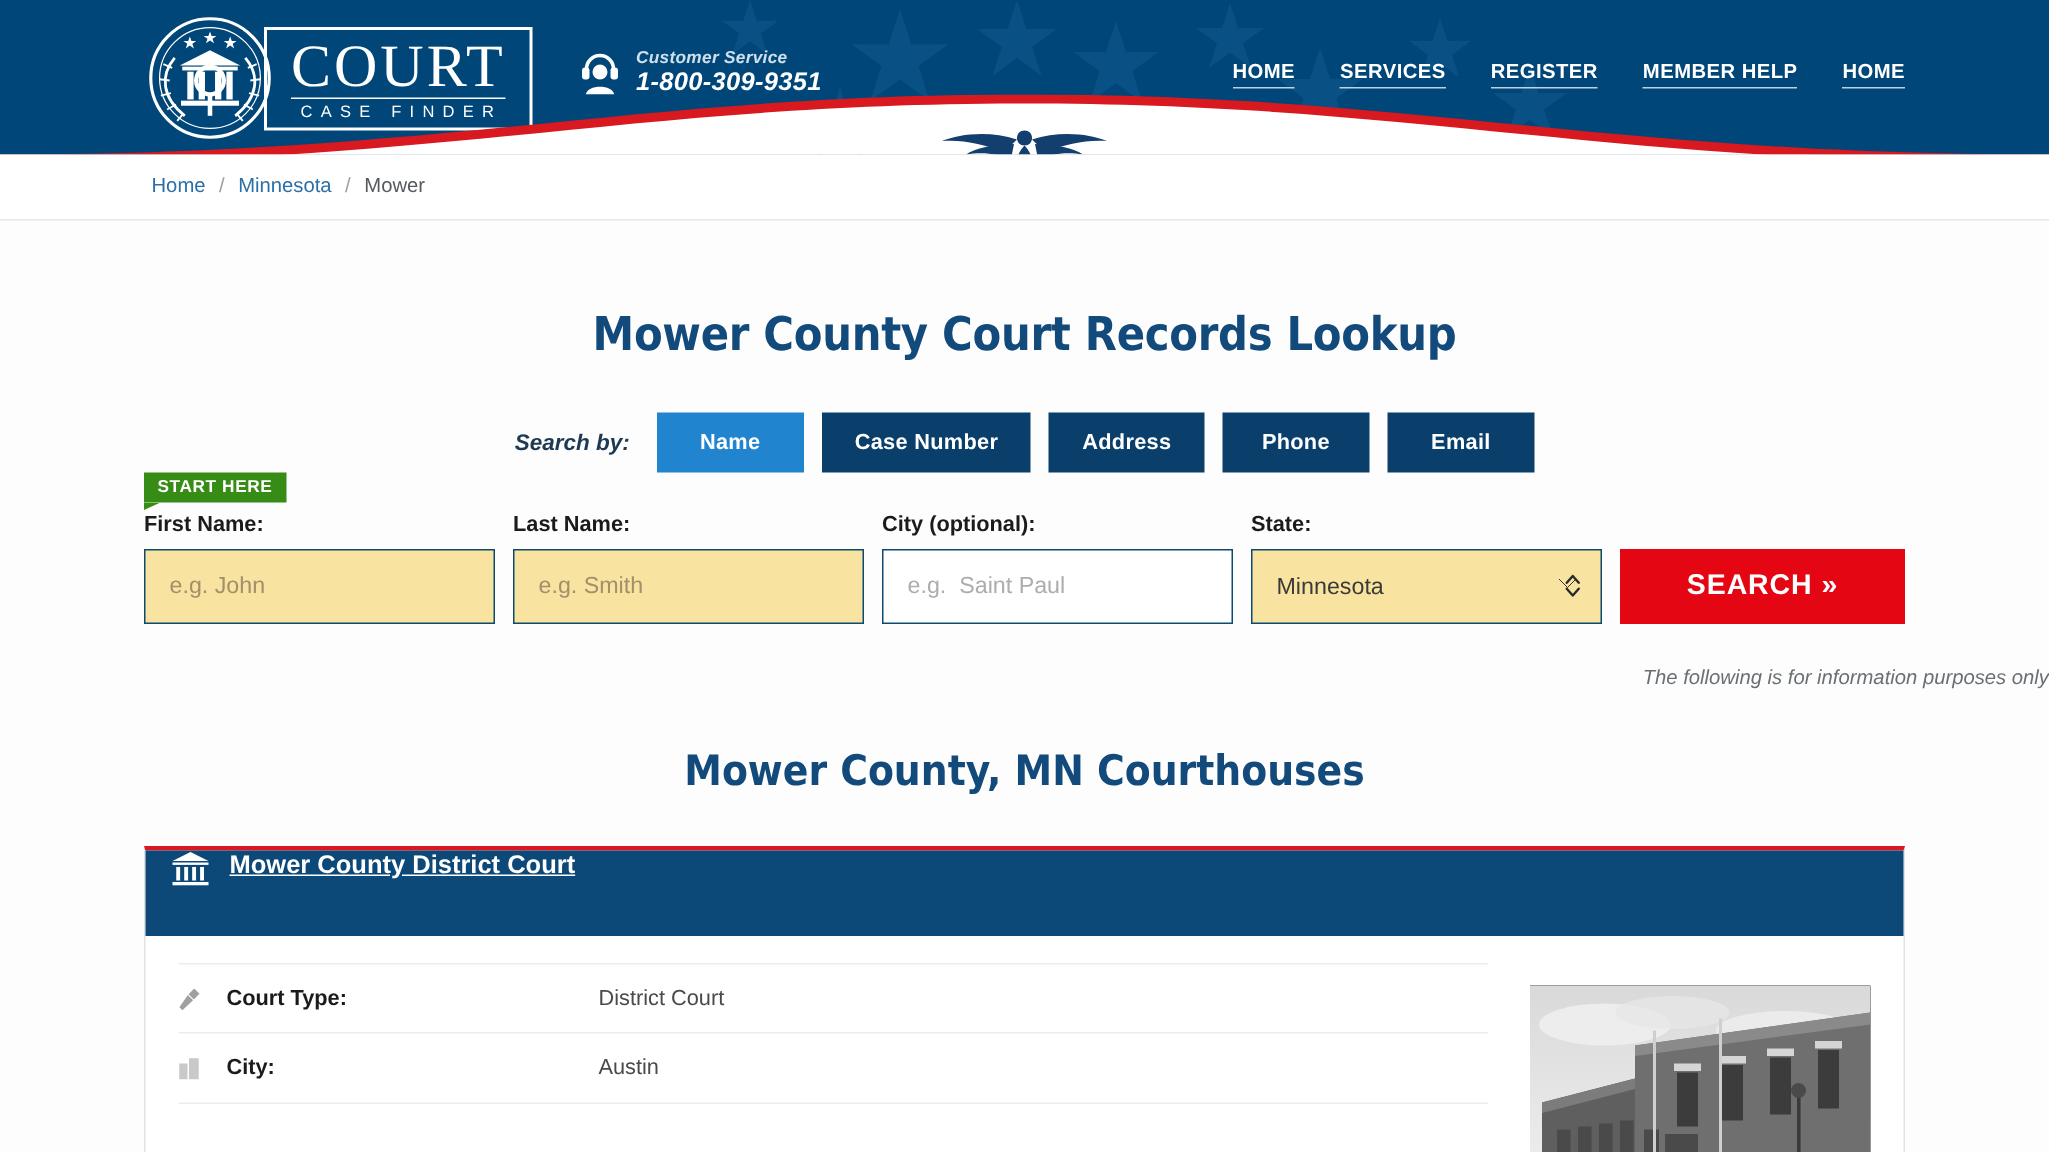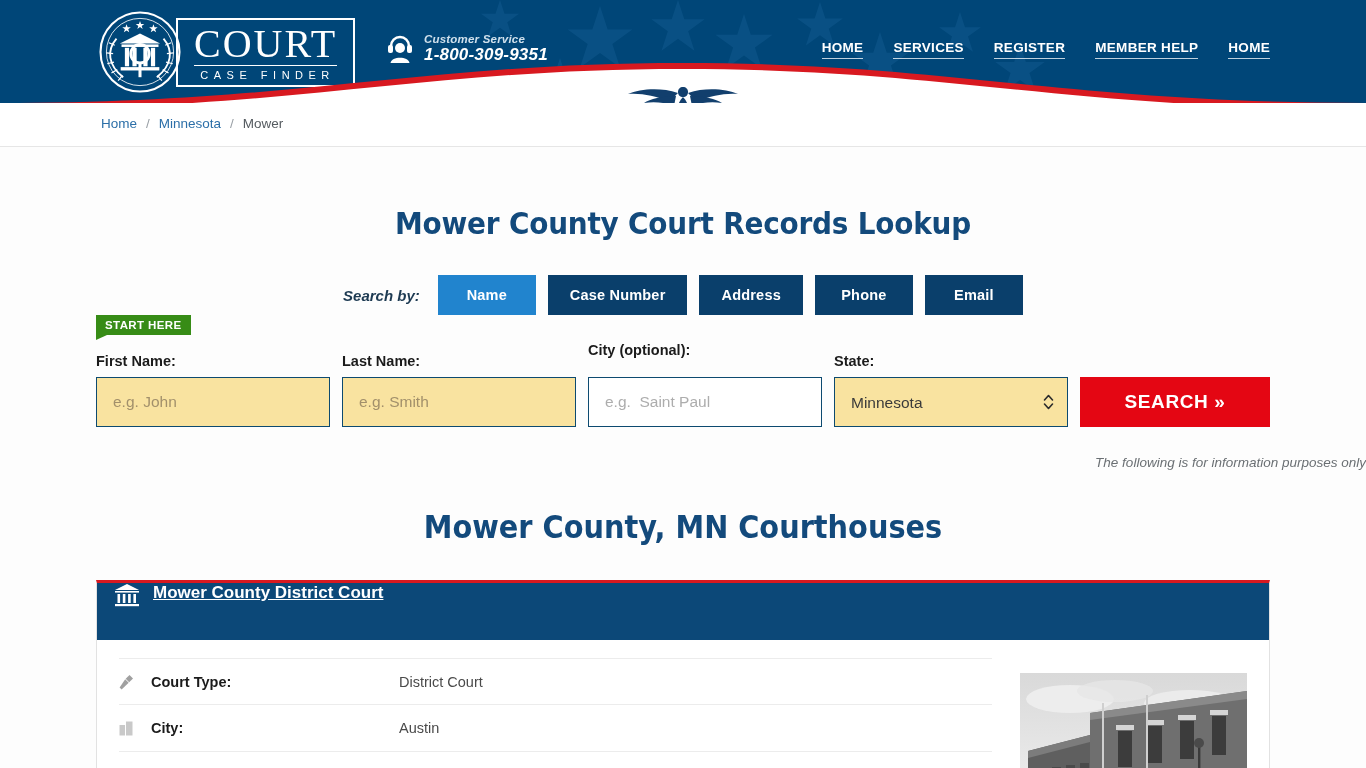--- a/index.html
+++ b/index.html
@@ -230,21 +230,21 @@
     color: #3a3a3a;
     padding: 0 16px;
     font-family: "Liberation Sans", sans-serif;
     outline: none;
   }
   .field input::placeholder { color: #a2906b; }
   .field.optional input { background: #ffffff; }
   .field.optional input::placeholder { color: #adadad; }
   .f-first { width: 234px; }
   .f-last  { width: 234px; }
-  .f-city  { width: 234px; gap: 11px; }
+  .f-city  { width: 234px; }
   .f-state { width: 234px; }
   .field select {
     appearance: none;
     -webkit-appearance: none;
     background-image:
       linear-gradient(45deg, transparent 50%, #333 50%, #333 58%, transparent 58%),
       linear-gradient(135deg, transparent 42%, #333 42%, #333 50%, transparent 50%);
     background-position: calc(100% - 22px) 19px, calc(100% - 16px) 19px;
     background-size: 6px 6px, 6px 6px;
     background-repeat: no-repeat;
@@ -279,21 +279,21 @@
     font-size: 13.5px;
     font-style: italic;
     color: #6a6f73;
   }
 
   
   .section-title {
     text-align: center;
     margin: 0;
     padding-top: 38px;
-    font-size: 32px;
+    font-size: 28px;
     font-weight: bold;
     color: #134a7c;
     font-family: "DejaVu Sans Condensed", "Liberation Sans Narrow", "Liberation Sans", sans-serif;
   }
   .court-card {
     width: 1174px;
     margin: 34px auto 0 auto;
     background: #ffffff;
     border: 1px solid #e2e2e2;
     border-top: 3px solid #d81920;

